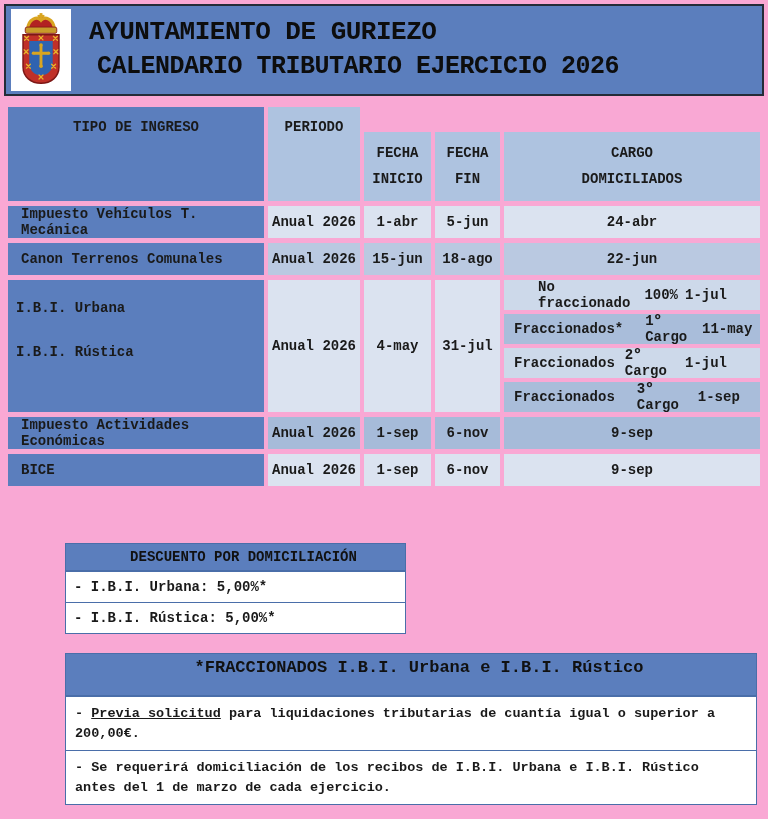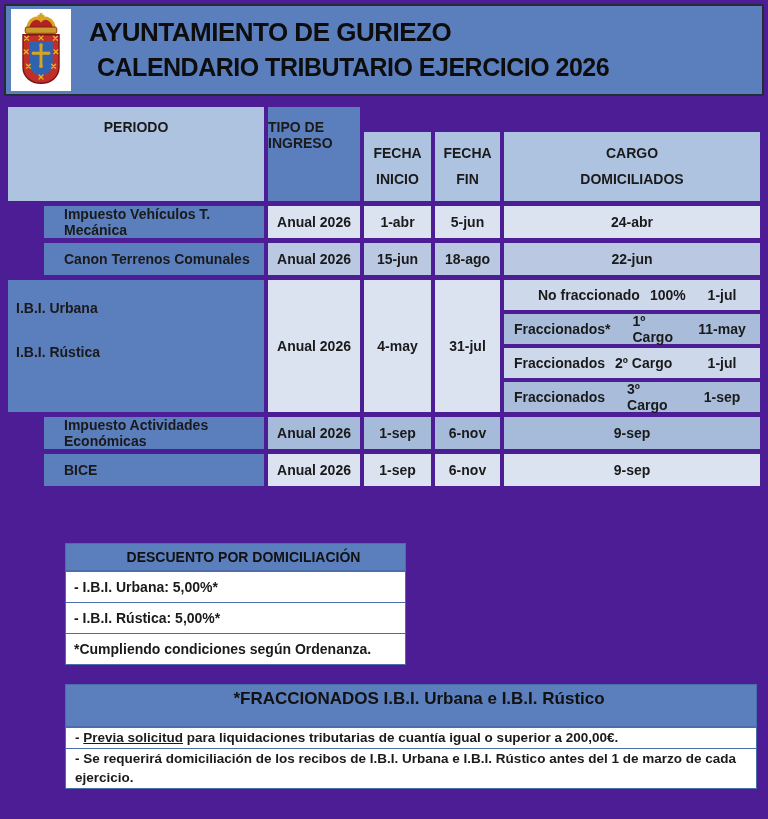--- a/index.html
+++ b/index.html
@@ -1,21 +1,21 @@
 <!DOCTYPE html>
 <html><head>
 <meta charset="utf-8">
 <style>
   * { box-sizing: border-box; margin: 0; padding: 0; }
   html, body { background: #ffffff; }
   .page {
     position: relative;
     width: 768px; height: 819px;
-    background: #4c1d95;
-    font-family: Liberation Sans, sans-serif;
+    background: #f9a8d4;
+    font-family: Liberation Mono, monospace;
     font-weight: 700;
     color: #1a1a1a;
     overflow: hidden;
   }
 
   
   .banner {
     margin: 4px 4px 0 4px;
     height: 92px;
     background: #5b7ebd;
@@ -43,56 +43,56 @@
     width: 752px;
     margin: 11px 0 0 8px;
     font-size: 14px;
   }
   .cell { display: flex; align-items: center; }
   .c-dark   { background: #5b7ebd; }
   .c-hdr    { background: #aec3e0; }
   .c-light  { background: #dbe3f0; }
   .c-med    { background: #bac9e1; }
   .c-med2   { background: #a6bbd9; }
-  .lbl { padding-left: 20px; margin-left: 36px; }
+  .lbl { padding-left: 13px; }
   .ctr { justify-content: center; text-align: center; }
   .hdr-top { align-items: flex-start; justify-content: center; padding-top: 12px; }
   .pre { white-space: pre-line; line-height: 1.8; margin-top: 25px; }
   .ibi-tipo {
     display: flex; flex-direction: column; align-items: flex-start;
     justify-content: flex-start; padding: 20px 0 0 8px; gap: 28px;
   }
   .ibi-cargos { display: flex; flex-direction: column; gap: 4px; justify-content: space-between; }
   .sub-row { height: 30px; display: flex; align-items: center; padding: 0 10px; }
   .ibi-cargos .sub-row:first-child { padding-left: 34px; }
   .c-sub-odd  { background: #cdd9ea; }
   .c-sub-even { background: #a9bdda; gap: 12px; }
   .sub-cargo { margin-left: 10px; }
-  .sub-date { margin-left: auto; margin-right: 0; min-width: 56px; text-align: center; }
+  .sub-date { margin-left: auto; margin-right: 16px; min-width: 56px; text-align: center; }
 
   
   .info-box { border: 1px solid #4a6ea9; background: #ffffff; }
   .box-head {
     background: #5b7ebd;
     border-bottom: 1px solid #4a6ea9;
     text-align: center;
     font-size: 14px;
     color: #111111;
     padding-left: 16px;
   }
   .box-item { border-top: 1px solid #4a6ea9; }
   .box-item:first-of-type { border-top: none; }
 
   .descuento { margin: 57px 0 0 65px; width: 341px; }
   .descuento .box-head { height: 27px; line-height: 27px; }
   .descuento .box-item { padding: 7px 8px; font-size: 14px; }
 
   .fraccionados { margin: 19px 0 0 65px; width: 692px; }
   .fraccionados .box-head { height: 42px; padding-top: 4px; line-height: 20px; font-size: 17px; }
-  .fraccionados .box-item { padding: 0 9px; font-size: 13.5px; line-height: 1.45; }
+  .fraccionados .box-item { padding: 7px 9px; font-size: 13.5px; line-height: 1.45; }
   .u { text-decoration: underline; }
 </style>
 </head>
 <body>
 
 <div class="page">
 
   <header class="banner">
     <div class="logo-box">
       <svg width="54" height="78" viewBox="0 0 60 86">
@@ -129,22 +129,22 @@
       </svg>
     </div>
     <div class="titles">
       <div class="title1">AYUNTAMIENTO DE GURIEZO</div>
       <div class="title2">CALENDARIO TRIBUTARIO EJERCICIO 2026</div>
     </div>
   </header>
 
   <div class="tax-table">
 
+    <div class="cell c-dark hdr-top">TIPO DE INGRESO</div>
     <div class="cell c-hdr hdr-top">PERIODO</div>
-    <div class="cell c-dark hdr-top">TIPO DE INGRESO</div>
     <div class="cell c-hdr ctr pre">FECHA
 INICIO</div>
     <div class="cell c-hdr ctr pre">FECHA
 FIN</div>
     <div class="cell c-hdr ctr pre">CARGO
 DOMICILIADOS</div>
 
     <div class="cell c-dark lbl">Impuesto Vehículos T. Mecánica</div>
     <div class="cell c-light ctr">Anual 2026</div>
     <div class="cell c-light ctr">1-abr</div>
@@ -197,21 +197,20 @@
     <div class="cell c-light ctr">Anual 2026</div>
     <div class="cell c-light ctr">1-sep</div>
     <div class="cell c-light ctr">6-nov</div>
     <div class="cell c-light ctr">9-sep</div>
   </div>
 
   <div class="info-box descuento">
     <div class="box-head">DESCUENTO POR DOMICILIACIÓN</div>
     <div class="box-item">- I.B.I. Urbana: 5,00%*</div>
     <div class="box-item">- I.B.I. Rústica: 5,00%*</div>
-    <div class="box-item">*Cumpliendo condiciones según Ordenanza.</div>
   </div>
 
   <div class="info-box fraccionados">
     <div class="box-head">*FRACCIONADOS I.B.I. Urbana e I.B.I. Rústico</div>
     <div class="box-item"><span>- </span><span class="u">Previa solicitud</span><span> para liquidaciones tributarias de cuantía igual o superior a 200,00€.</span></div>
     <div class="box-item">- Se requerirá domiciliación de los recibos de I.B.I. Urbana e I.B.I. Rústico antes del 1 de marzo de cada ejercicio.</div>
   </div>
 
 </div>
 

